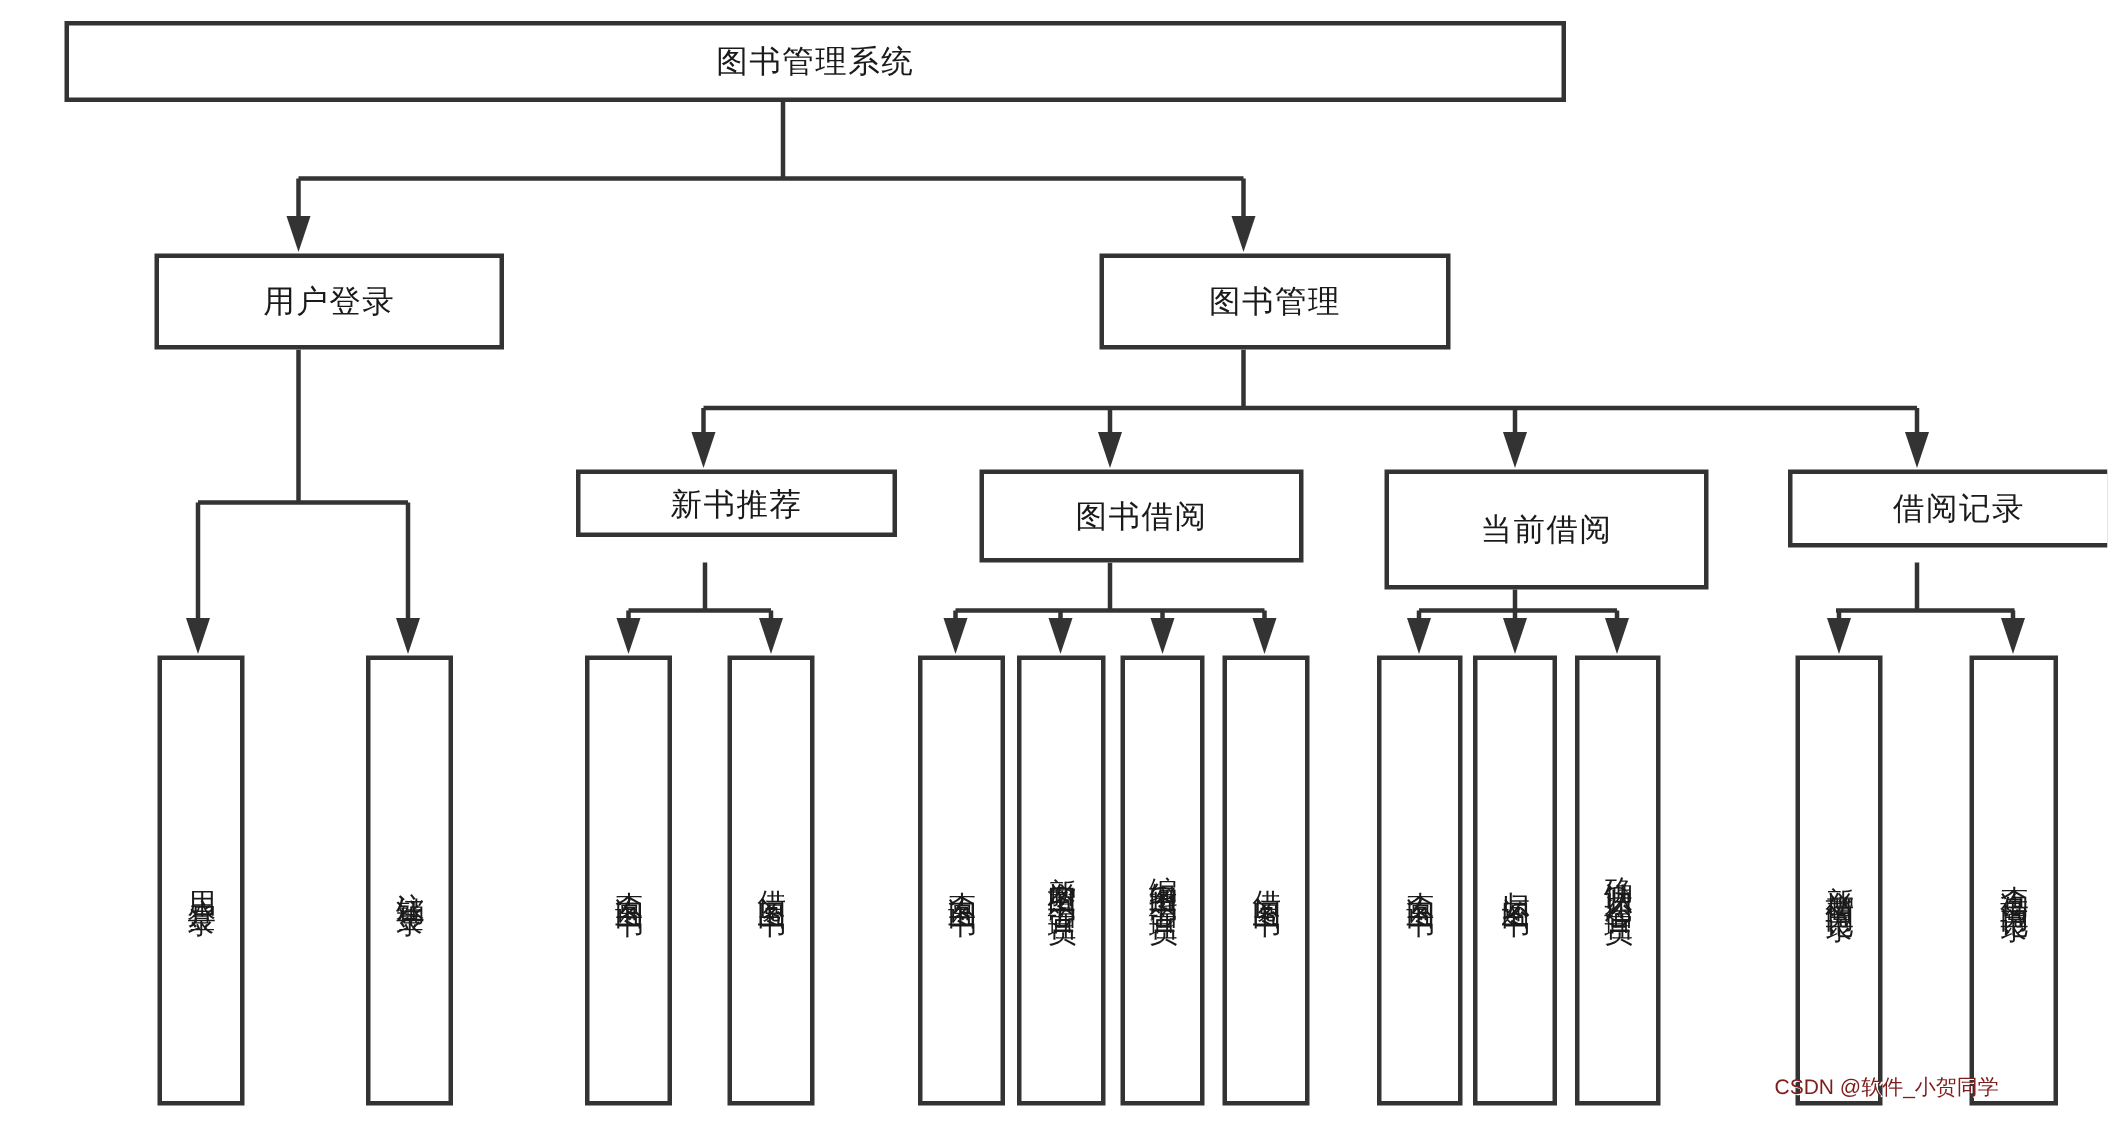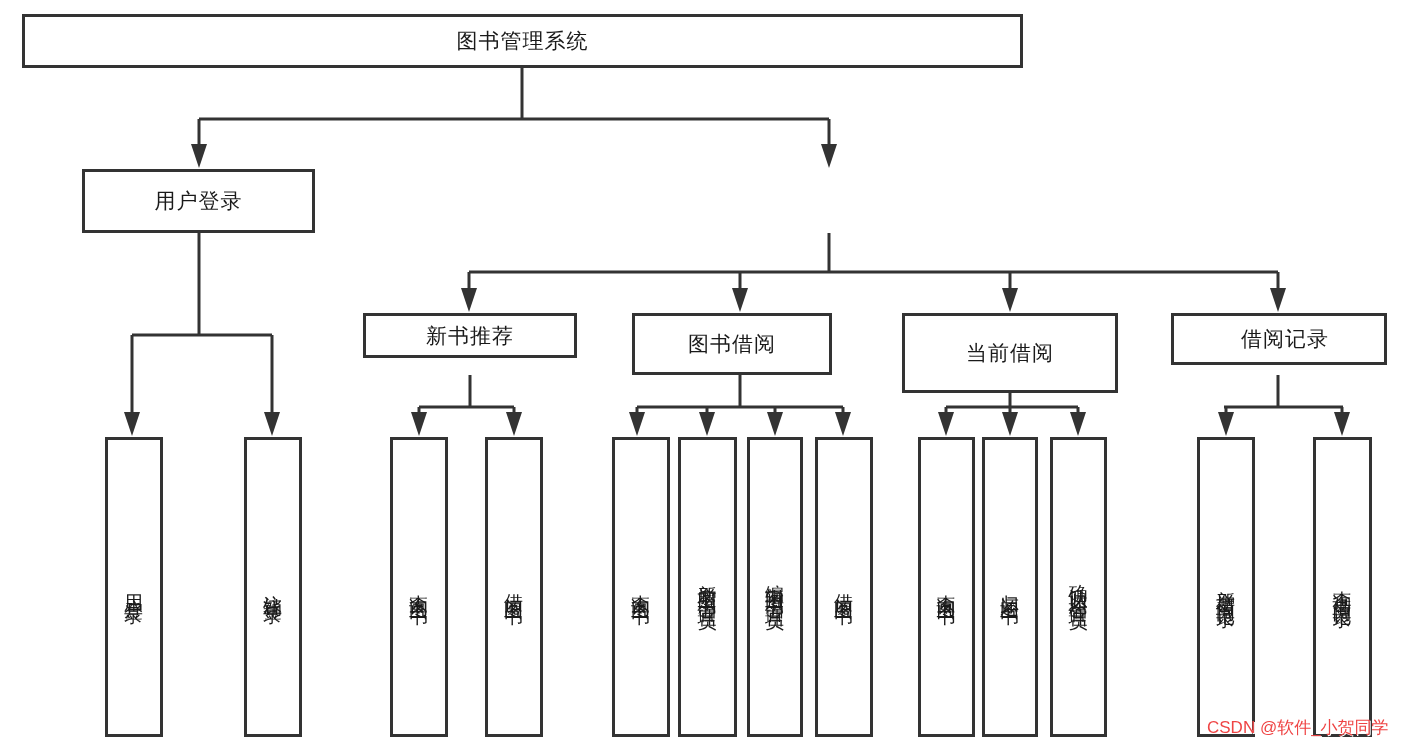--- a/index.html
+++ b/index.html
@@ -13,60 +13,59 @@
   }
   svg.wires{position:absolute;left:0;top:0;z-index:1;}
   .node{
     position:absolute;
     box-sizing:border-box;
     background:#ffffff;
     border:3px solid #333333;
     display:flex;align-items:center;justify-content:center;
     z-index:2;
   }
-  .hnode{font-size:21px;letter-spacing:1px;}
+  .hnode{font-size:21px;letter-spacing:1px;margin-left:21px;}
   .vnode{width:58px;top:437px;height:300px;font-size:19px;}
   .vnode .vtext{
     writing-mode:vertical-rl;
     text-orientation:mixed;
     letter-spacing:4px;
     line-height:1.0;
     white-space:nowrap;
   }
   
   #n-root{left:22px;top:14px;width:1001px;height:54px;}
   #n-user-login{left:82px;top:169px;width:233px;height:64px;}
   #n-book-mgmt{left:712px;top:169px;width:234px;height:64px;}
   #n-new-book{left:363px;top:313px;width:214px;height:45px;}
-  #n-borrowing{left:632px;top:313px;width:200px;height:62px;}
+  #n-borrowing{left:632px;top:313px;width:216px;height:62px;}
   #n-current{left:902px;top:313px;width:216px;height:80px;}
   #n-records{left:1171px;top:313px;width:216px;height:52px;padding-left:12px;}
   
   #l-g1c1{left:105px;}
   #l-g1c2{left:244px;}
   #l-g2c1{left:390px;}
   #l-g2c2{left:485px;}
   #l-g3c1{left:612px;}
   #l-g3c2{left:678px;width:59px;}
   #l-g3c3{left:747px;width:56px;}
   #l-g3c4{left:815px;}
   #l-g4c1{left:918px;width:57px;}
   #l-g4c2{left:982px;width:56px;}
   #l-g4c3{left:1050px;width:57px;}
   #l-g5c1{left:1197px;}
   #l-g5c2{left:1313px;width:59px;}
   .watermark{
     position:absolute;
     left:1183px;top:716px;
     z-index:3;
-    font-size:17px;
-    color:#ef4444;
+    font-size:14px;
+    color:#7f1d1d;
     text-shadow:1px 1px 0 #ffffff;
     white-space:nowrap;
-    margin-left:24px;
   }
 </style>
 </head>
 <body>
 
 <div class="canvas">
 
   <svg class="wires" width="1405" height="747" viewBox="0 0 1405 747">
     <g stroke="#333333" stroke-width="3" fill="none">
 
@@ -136,20 +135,23 @@
     </g>
   </svg>
 
   <div class="node hnode" id="n-root">
     <span>图书管理系统</span>
   </div>
 
   <div class="node hnode" id="n-user-login">
     <span>用户登录</span>
   </div>
+  <div class="node hnode" id="n-book-mgmt">
+    <span>图书管理</span>
+  </div>
 
   <div class="node hnode" id="n-new-book">
     <span>新书推荐</span>
   </div>
   <div class="node hnode" id="n-borrowing">
     <span>图书借阅</span>
   </div>
   <div class="node hnode" id="n-current">
     <span>当前借阅</span>
   </div>

